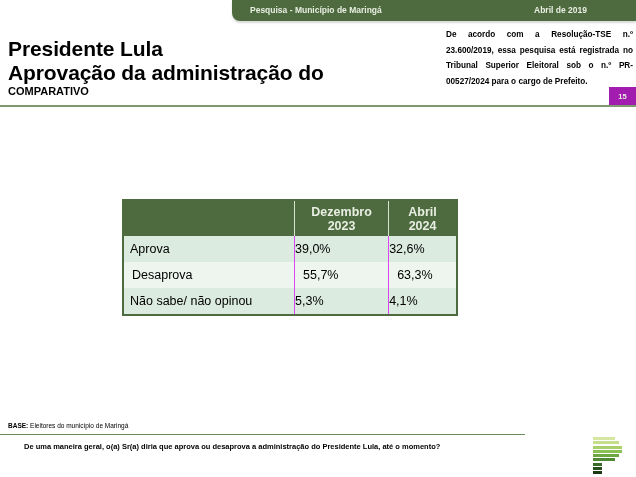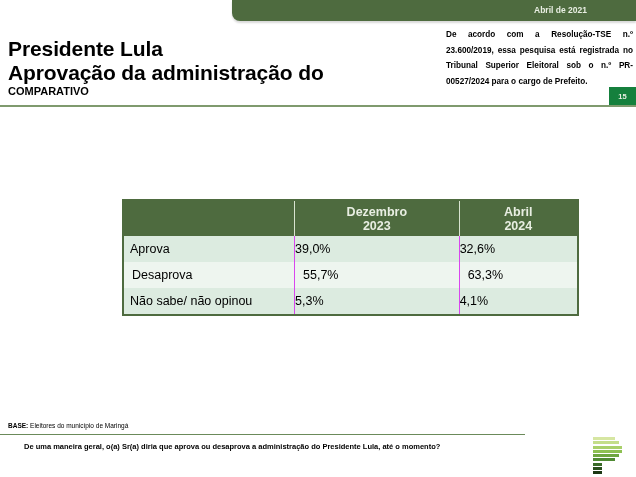--- a/index.html
+++ b/index.html
@@ -19,28 +19,28 @@
     position:absolute; left:8px; top:37px; font-size:21px; font-weight:bold;
     line-height:24px; letter-spacing:-0.1px;
   }
   .subtitle { position:absolute; left:8px; top:85px; font-size:11px; font-weight:bold; }
   .reg-note {
     position:absolute; left:446px; top:27px; width:187px; font-size:8.2px;
     font-weight:bold; line-height:15.5px; text-align:justify;
   }
   .page-num {
     position:absolute; left:609px; top:87px; width:27px; height:19px;
-    background:#15803d; color:#e8eee2; font-size:7.5px; font-weight:bold;
+    background:#a21caf; color:#e8eee2; font-size:7.5px; font-weight:bold;
     text-align:center; line-height:19px;
   }
   .header-rule {
     position:absolute; left:0; top:105px; width:636px; height:2px; background:#7f9a6e;
   }
   table.results {
-    position:absolute; left:124px; top:201px; width:453px; border-collapse:collapse;
+    position:absolute; left:124px; top:201px; width:332px; border-collapse:collapse;
     font-size:12.5px;
   }
   table.results th {
     background:#4e6b3f; color:#e8eee2; font-weight:bold; height:35px;
     line-height:14px; text-align:center; padding:0;
     border-left:1px solid #d8e3d0;
   }
   table.results th:first-child { border-left:none; width:170px; }
   table.results td {
     height:26px; padding:0; border-left:1px solid #d946ef;
@@ -55,21 +55,22 @@
     position:absolute; left:0; top:434px; width:525px; height:1px; background:#6b8a5a;
   }
   .question { position:absolute; left:24px; top:442px; font-size:7.5px; font-weight:bold; }
   .logo { position:absolute; left:593px; top:437px; width:30px; height:34px; }
   .logo div { height:3px; margin-bottom:1.3px; }
 </style>
 </head>
 <body>
 
 <div class="top-bar">
-  <span class="date">Abril de 2021</span>
+  <span class="survey">Pesquisa - Município de Maringá</span>
+  <span class="date">Abril de 2019</span>
 </div>
 
 <div class="title">
   <div>Presidente Lula</div>
   <div>Aprovação da administração do</div>
 </div>
 <div class="subtitle">COMPARATIVO</div>
 
 <div class="reg-note">De acordo com a Resolução-TSE n.º 23.600/2019, essa pesquisa está registrada no Tribunal Superior Eleitoral sob o n.º PR-00527/2024 para o cargo de Prefeito.</div>
 <div class="page-num">15</div>

